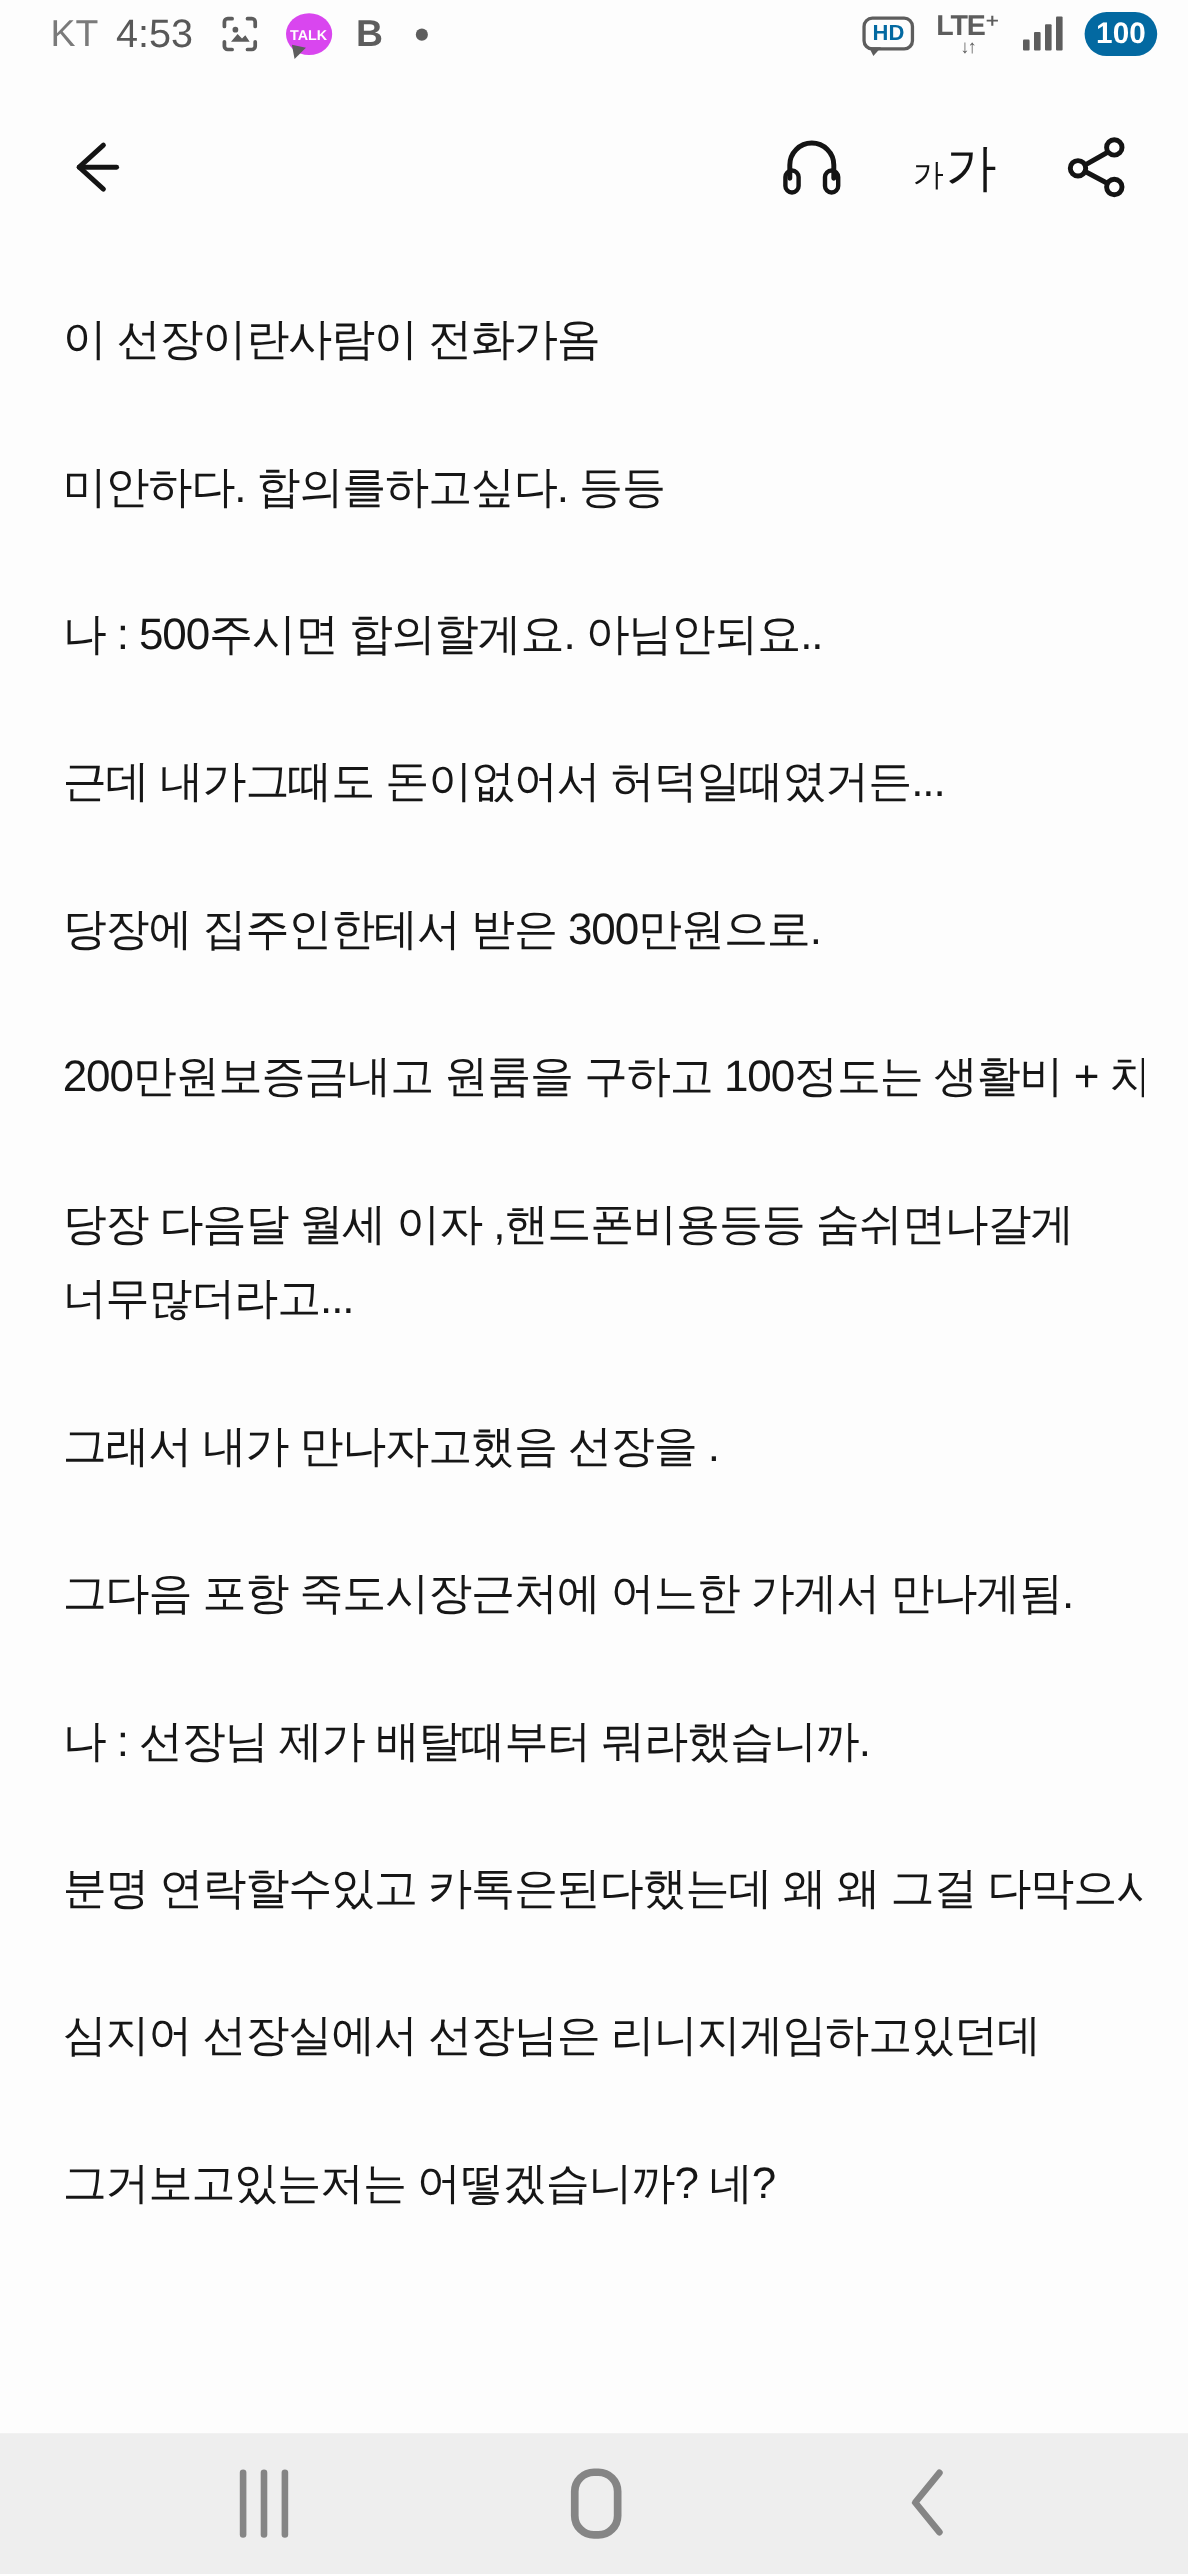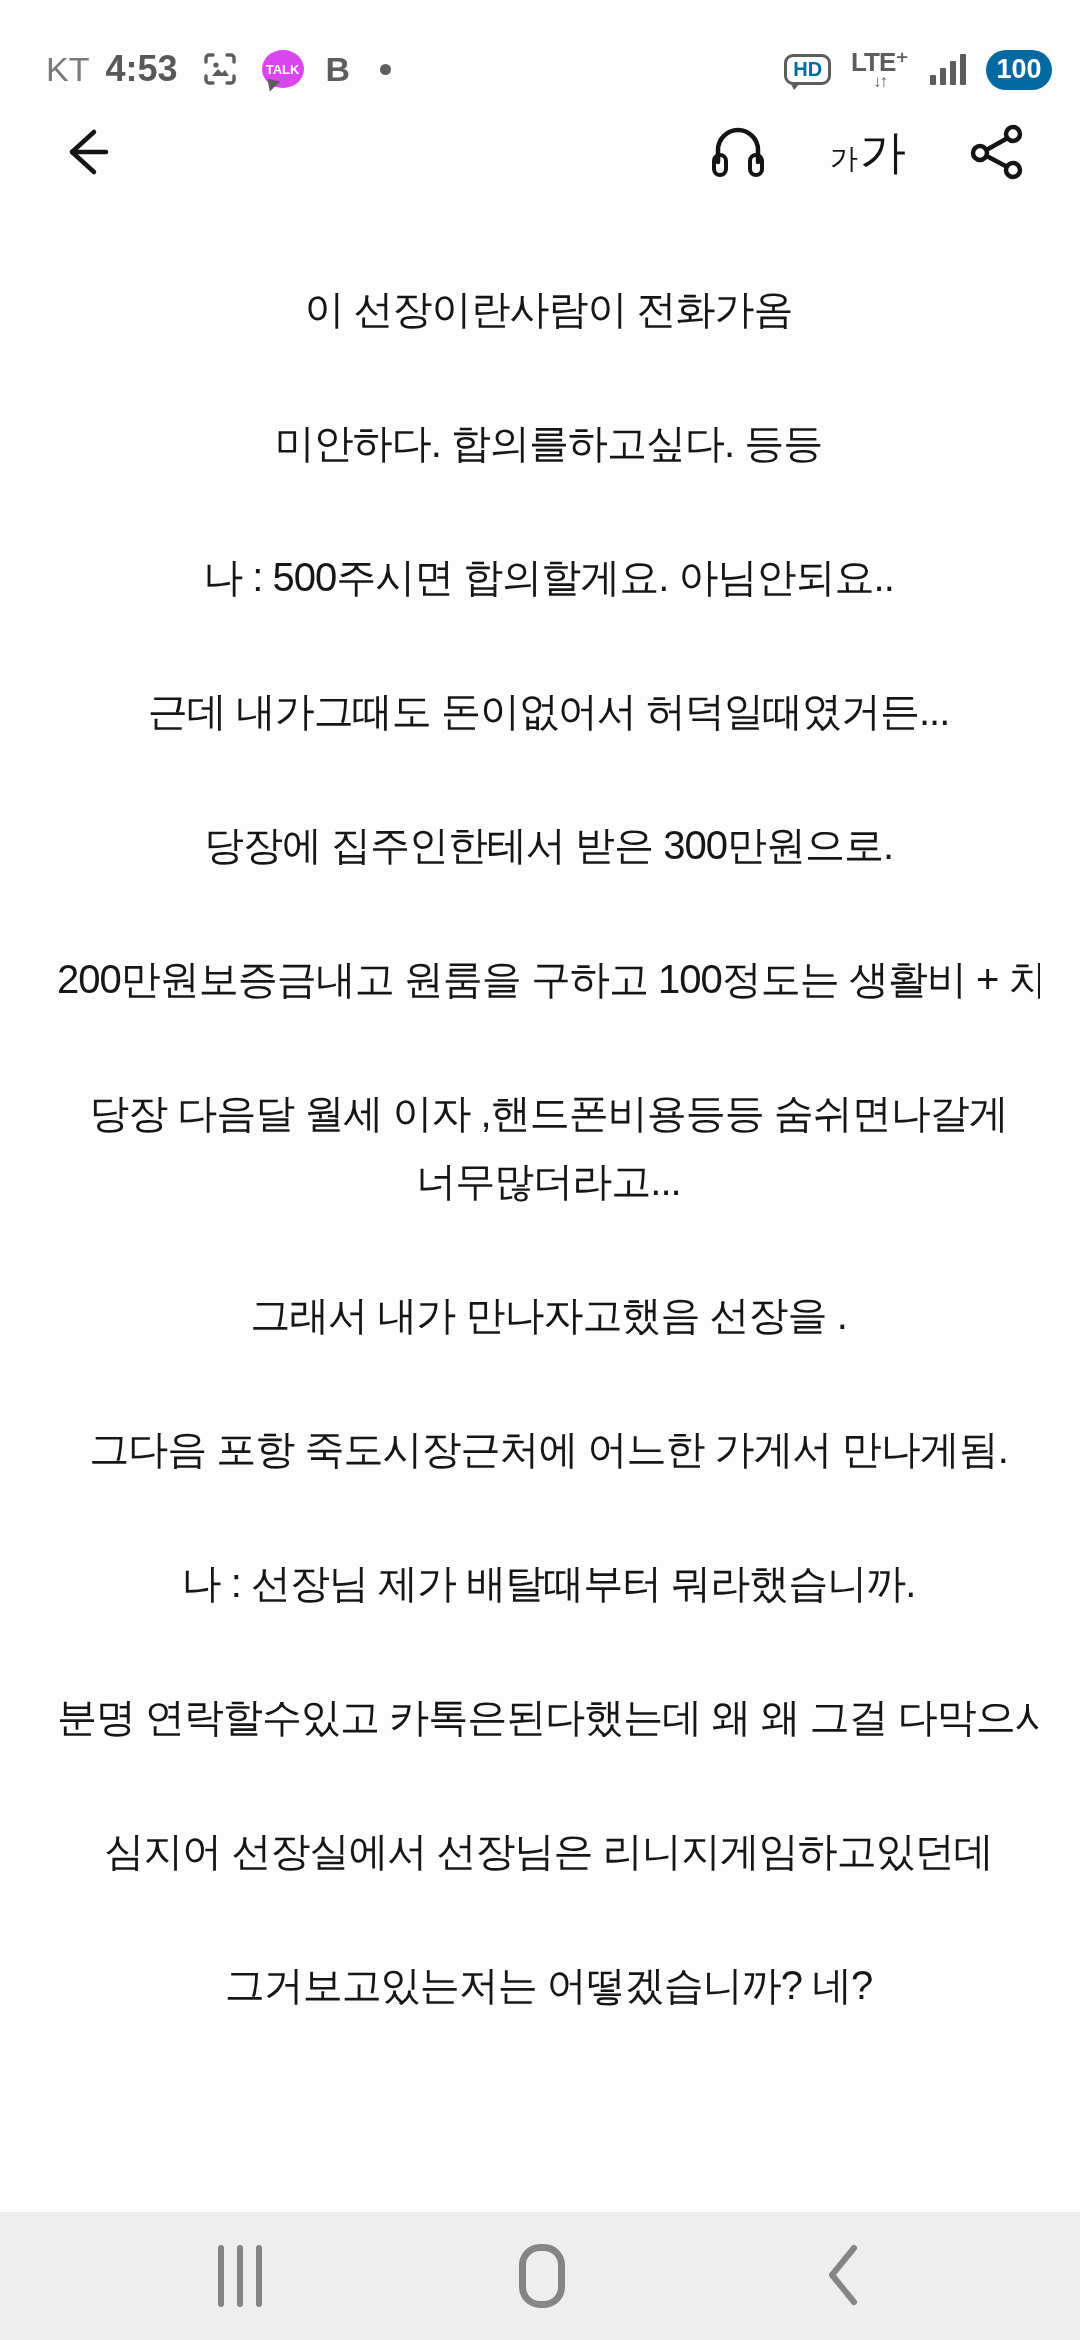--- a/index.html
+++ b/index.html
@@ -10,28 +10,28 @@
   }
   .phone {
     position: relative;
     width: 1080px; height: 2340px;
     background: #fdfdfd;
     overflow: hidden;
   }
 
   
   .statusbar {
-    position: absolute; top: 12px; left: 0; right: 0; height: 78px;
-    display: flex; align-items: flex-end; justify-content: space-between;
+    position: absolute; top: 0; left: 0; right: 0; height: 78px;
+    display: flex; align-items: flex-start; justify-content: space-between;
     padding: 10px 28px 0 46px;
     color: #636363;
   }
   .sb-left, .sb-right { display: flex; align-items: center; }
   .sb-carrier { font-size: 34px; color: #7a7a7a; letter-spacing: 0; }
-  .sb-time { font-size: 36px; font-weight: bold; color: #585858; margin-left: 16px; }
+  .sb-time { font-size: 36px; font-weight: normal; color: #585858; margin-left: 16px; }
   .sb-ico { margin-left: 22px; display: flex; align-items: center; }
   .kakao-bubble {
     width: 42px; height: 38px; background: #d946ef; border-radius: 50%;
     color: #ffffff; font-size: 13px; font-weight: bold;
     display: flex; align-items: center; justify-content: center;
     position: relative;
   }
   .kakao-bubble::after {
     content: ""; position: absolute; left: 4px; bottom: -4px;
     width: 0; height: 0;
@@ -74,21 +74,20 @@
   .icon-btn { display: flex; align-items: center; justify-content: center; background: none; border: none; cursor: pointer; }
   .font-size-ctl { display: flex; align-items: baseline; color: #141414; }
   .fs-small { font-size: 28px; }
   .fs-large { font-size: 46px; margin-left: 2px; }
 
   
   .content {
     position: absolute; top: 218px; left: 57px; right: 40px; bottom: 0;
     overflow: hidden;
     color: #161616;
-    text-align: center;
   }
   .line {
     font-size: 40px; line-height: 68px; letter-spacing: -1px;
     white-space: nowrap;
   }
   .line.para { margin-top: 66px; }
   .line:first-child { margin-top: 57px; }
 
   
   .navbar {

